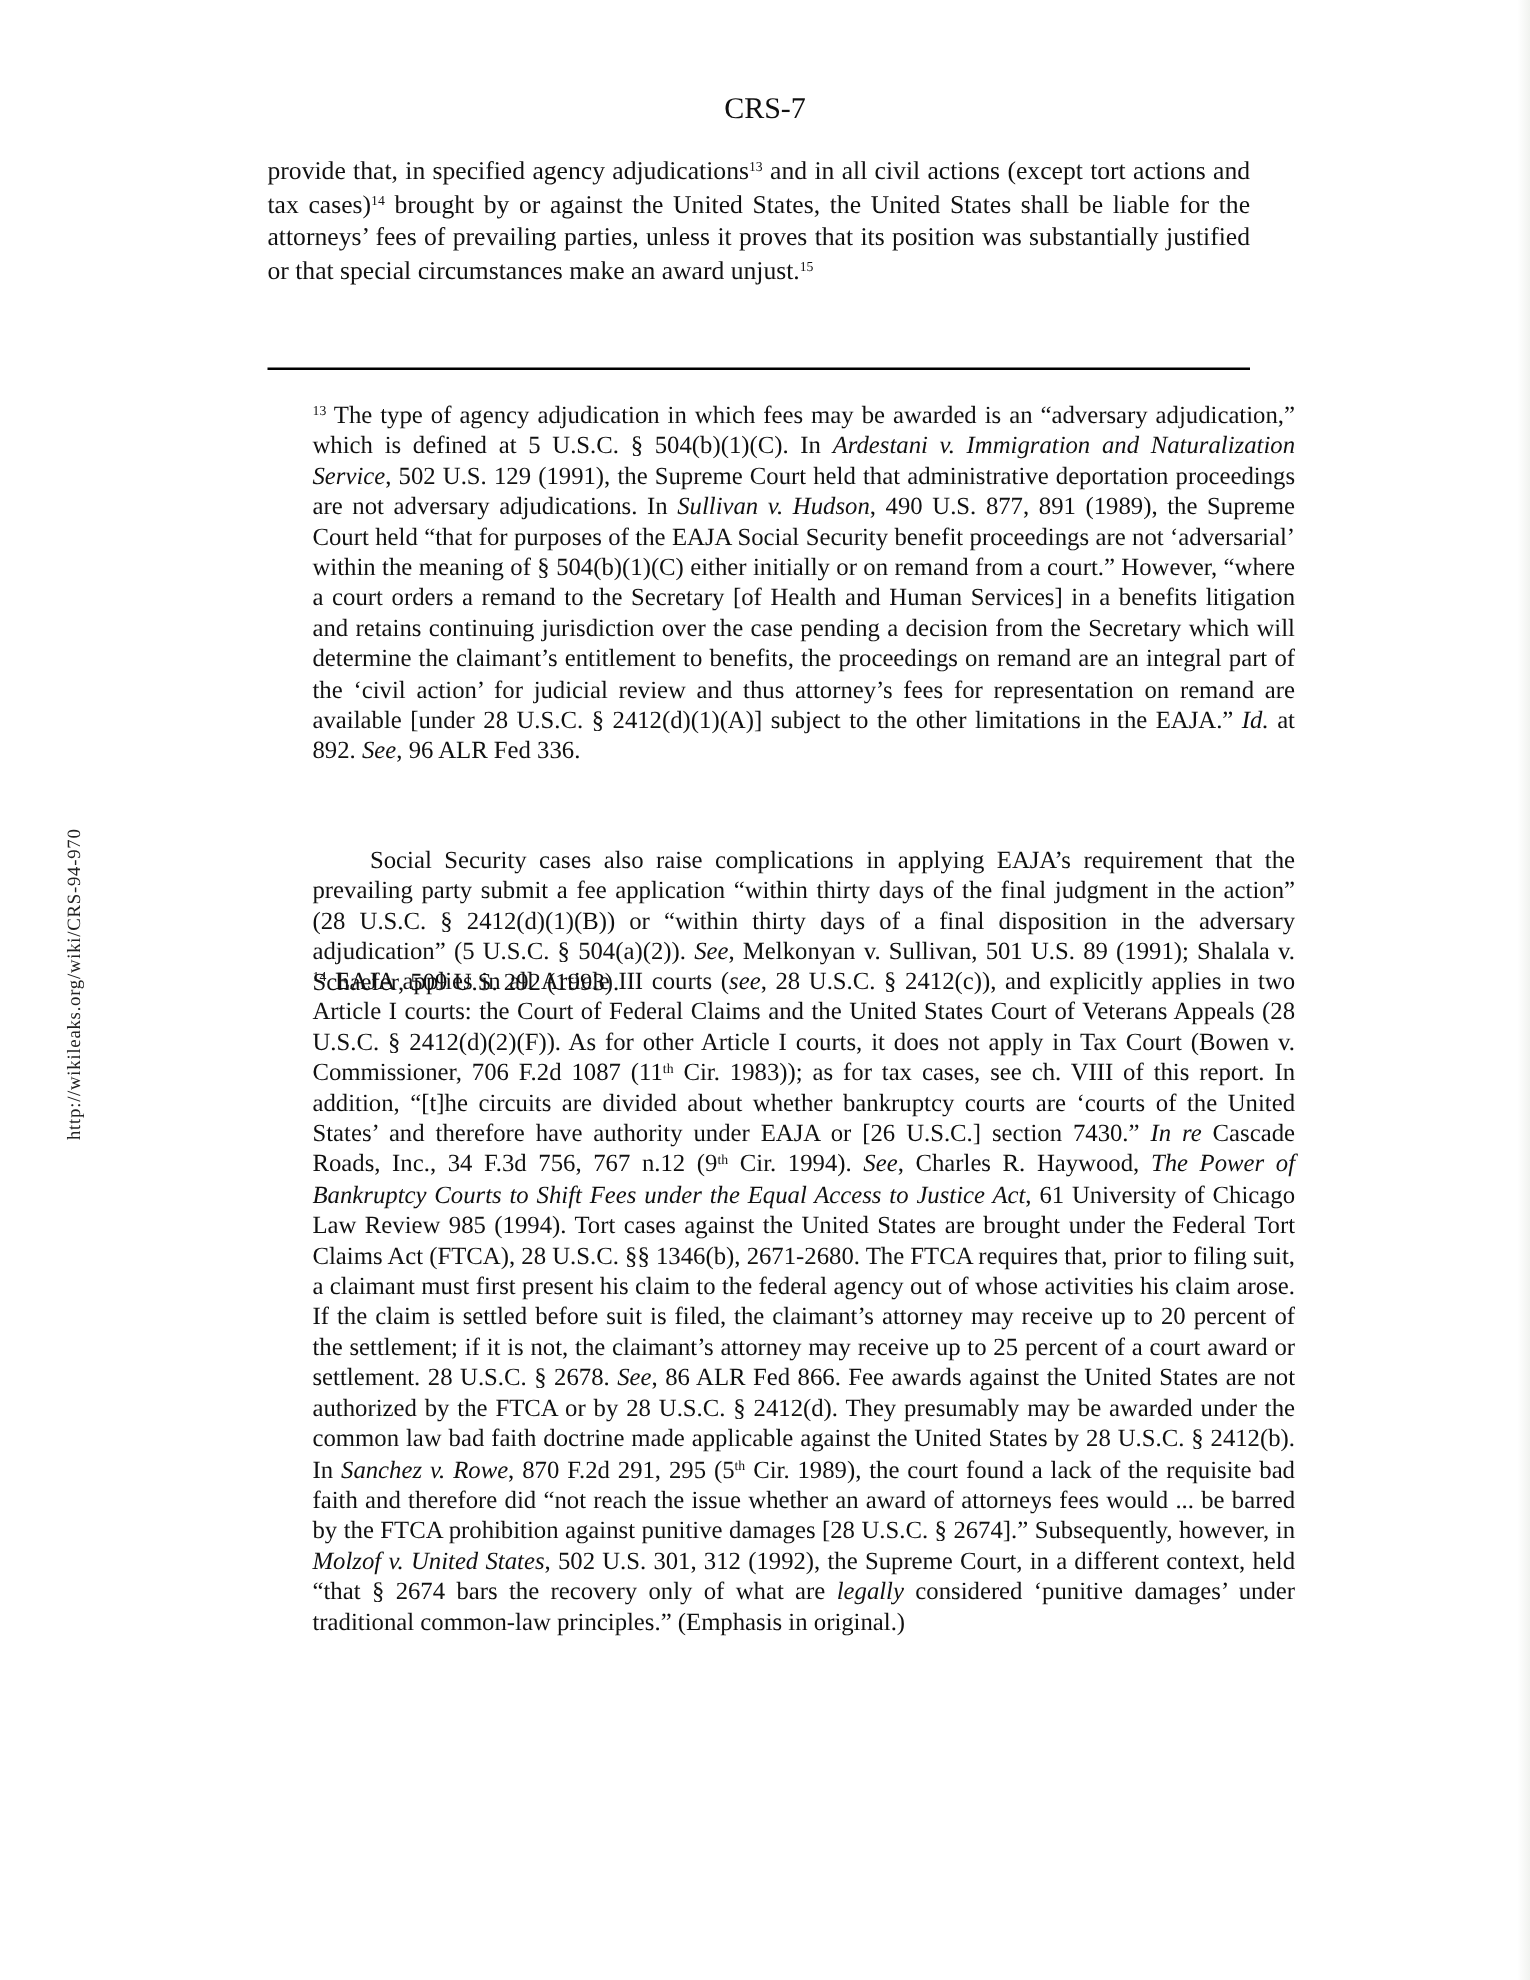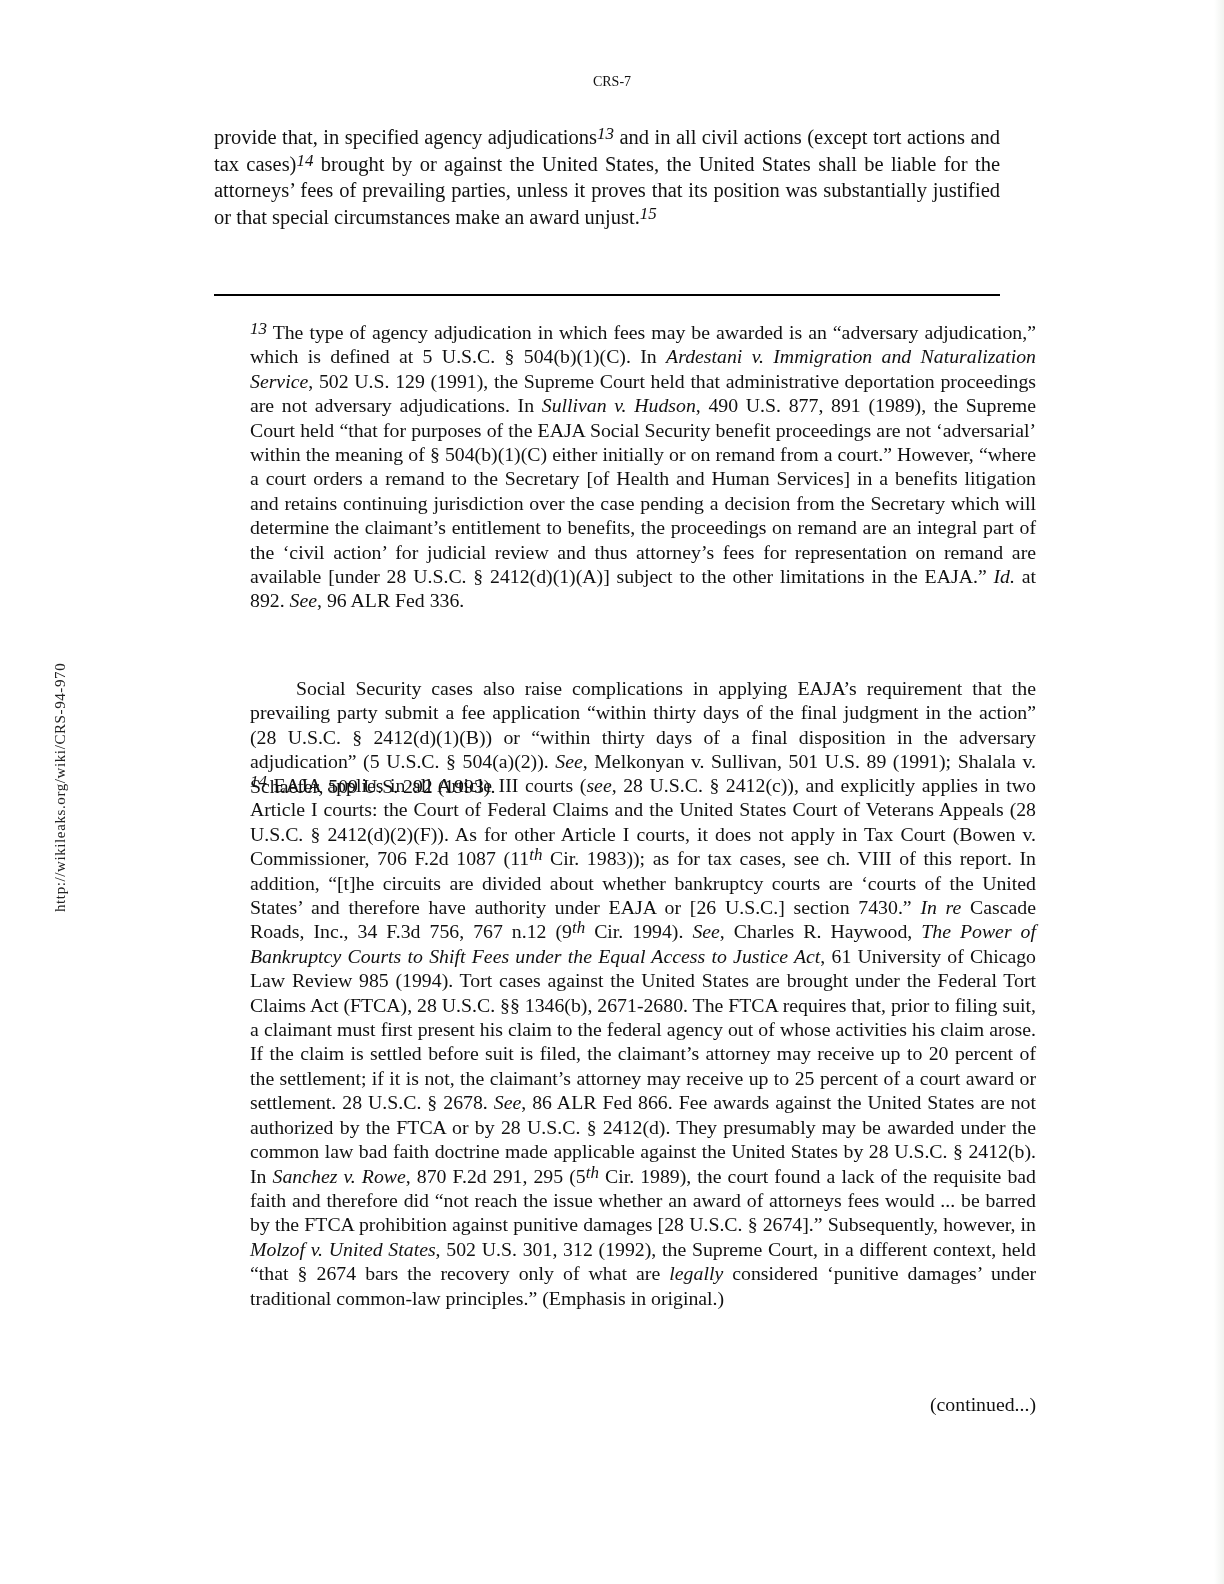--- a/index.html
+++ b/index.html
@@ -22,39 +22,39 @@
       top: 912px;
       transform-origin: left top;
       transform: rotate(-90deg);
       font-size: 15px;
       letter-spacing: 0.6px;
       white-space: nowrap;
       color: #222;
     }
     .page-header {
       position: absolute; left: 0; width: 1224px; top: 74px;
-      text-align: center; font-size: 14px;
+      text-align: center; font-size: 24px;
     }
     .content {
       position: absolute; left: 214px; width: 786px;
       font-size: 20.5px; line-height: 26.5px;
       text-align: justify;
     }
     .body-para { top: 124px; }
     .rule {
       position: absolute; left: 214px; top: 294px; width: 786px; height: 2px;
       background: #000;
     }
     .fn { font-size: 19.8px; line-height: 24.4px; margin-left: 36px; }
     .fn13 { top: 320px; }
     .fn13b { top: 676px; text-indent: 46px; }
     .fn14 { top: 773px; }
     .fn15 { top: 1392px; }
     .cont { text-align: right; display: block; }
-    sup { font-size: 17px; vertical-align: top; position: relative; top: -3px; font-style: italic; }
+    sup { font-size: 11px; vertical-align: top; position: relative; top: -3px; }
     p { margin: 0; }
     i { font-style: italic; }
   </style>
 </head>
 <body>
 
 <div class="right-edge"></div>
 
 <div class="side-url">http://wikileaks.org/wiki/CRS-94-970</div>
 
@@ -72,14 +72,13 @@
 
 <div class="content fn fn13b">
   <p><span>Social Security cases also raise complications in applying EAJA’s requirement that the prevailing party submit a fee application “within thirty days of the final judgment in the action” (28 U.S.C. § 2412(d)(1)(B)) or “within thirty days of a final disposition in the adversary adjudication” (5 U.S.C. § 504(a)(2)). </span><i>See</i><span>, Melkonyan v. Sullivan, 501 U.S. 89 (1991); Shalala v. Schaefer, 509 U.S. 292 (1993).</span></p>
 </div>
 
 <div class="content fn fn14">
   <p><sup>14</sup><span> EAJA applies in all Article III courts (</span><i>see</i><span>, 28 U.S.C. § 2412(c)), and explicitly applies in two Article I courts: the Court of Federal Claims and the United States Court of Veterans Appeals (28 U.S.C. § 2412(d)(2)(F)). As for other Article I courts, it does not apply in Tax Court (Bowen v. Commissioner, 706 F.2d 1087 (11</span><sup>th</sup><span> Cir. 1983)); as for tax cases, see ch. VIII of this report. In addition, “[t]he circuits are divided about whether bankruptcy courts are ‘courts of the United States’ and therefore have authority under EAJA or [26 U.S.C.] section 7430.” </span><i>In re</i><span> Cascade Roads, Inc., 34 F.3d 756, 767 n.12 (9</span><sup>th</sup><span> Cir. 1994). </span><i>See</i><span>, Charles R. Haywood, </span><i>The Power of Bankruptcy Courts to Shift Fees under the Equal Access to Justice Act</i><span>, 61 University of Chicago Law Review 985 (1994). Tort cases against the United States are brought under the Federal Tort Claims Act (FTCA), 28 U.S.C. §§ 1346(b), 2671-2680. The FTCA requires that, prior to filing suit, a claimant must first present his claim to the federal agency out of whose activities his claim arose. If the claim is settled before suit is filed, the claimant’s attorney may receive up to 20 percent of the settlement; if it is not, the claimant’s attorney may receive up to 25 percent of a court award or settlement. 28 U.S.C. § 2678. </span><i>See</i><span>, 86 ALR Fed 866. Fee awards against the United States are not authorized by the FTCA or by 28 U.S.C. § 2412(d). They presumably may be awarded under the common law bad faith doctrine made applicable against the United States by 28 U.S.C. § 2412(b). In </span><i>Sanchez v. Rowe</i><span>, 870 F.2d 291, 295 (5</span><sup>th</sup><span> Cir. 1989), the court found a lack of the requisite bad faith and therefore did “not reach the issue whether an award of attorneys fees would ... be barred by the FTCA prohibition against punitive damages [28 U.S.C. § 2674].” Subsequently, however, in </span><i>Molzof v. United States</i><span>, 502 U.S. 301, 312 (1992), the Supreme Court, in a different context, held “that § 2674 bars the recovery only of what are </span><i>legally</i><span> considered ‘punitive damages’ under traditional common-law principles.” (Emphasis in original.)</span></p>
 </div>
 
 <div class="content fn fn15">
-  <span class="cont">(continued...)</span>
 </div>
 
 </body></html>

